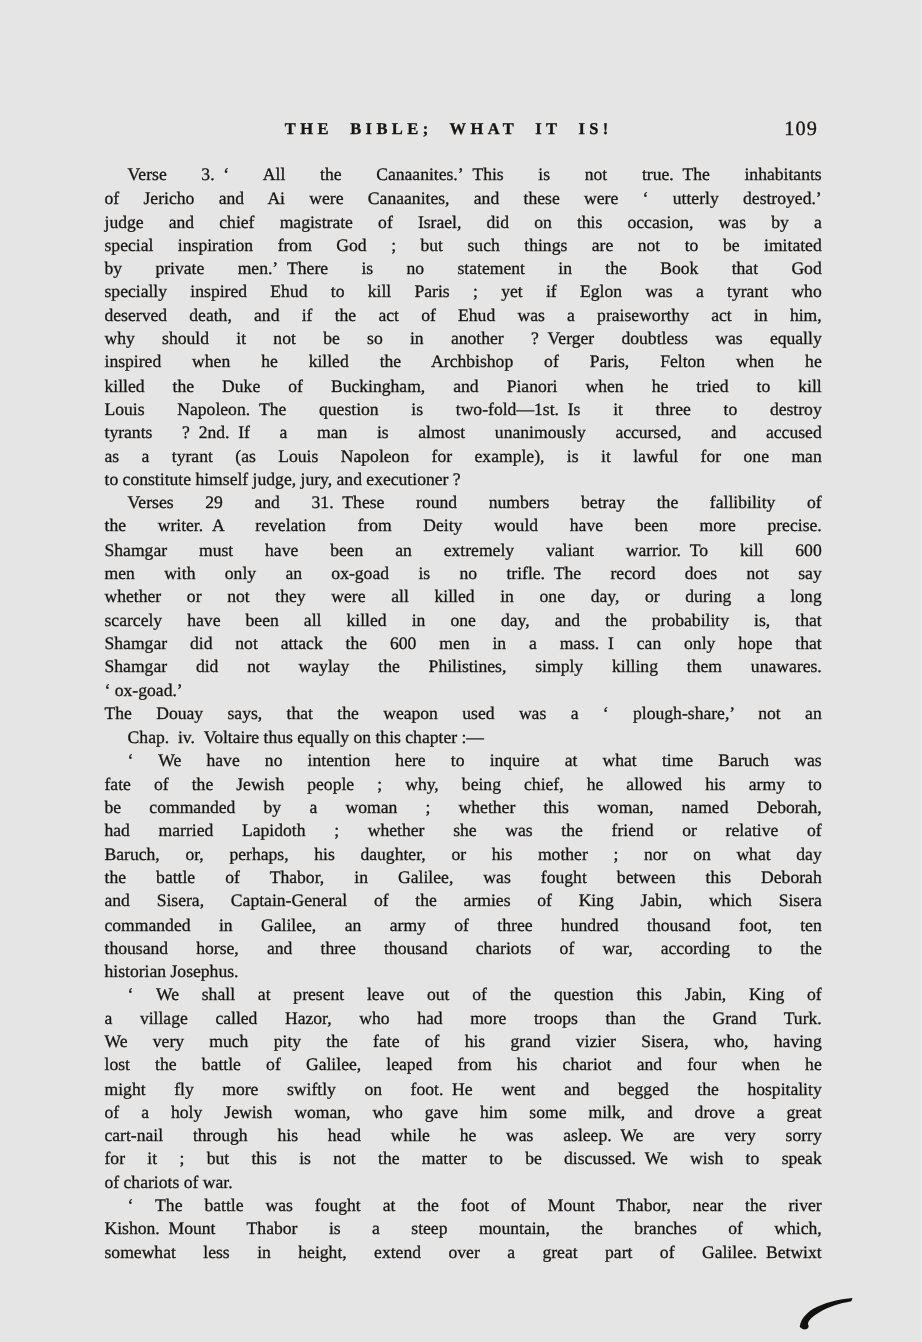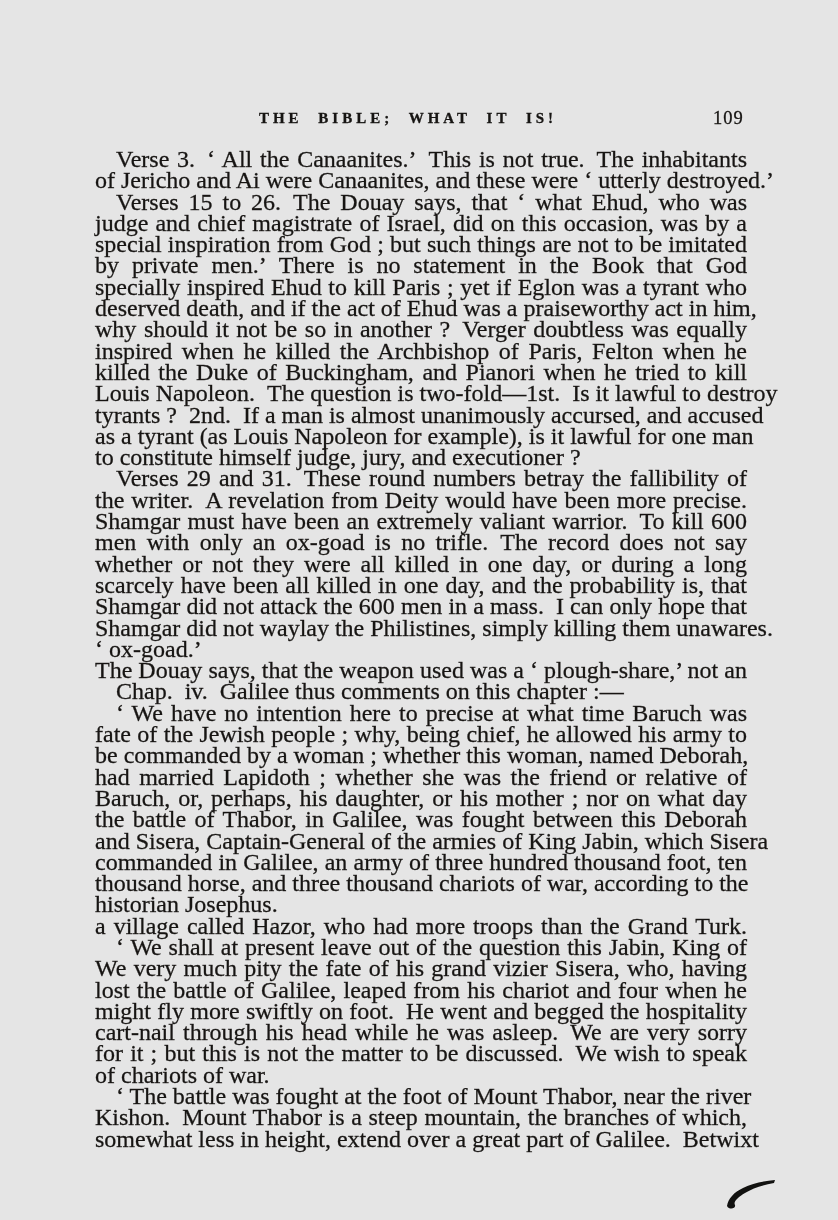--- a/index.html
+++ b/index.html
@@ -39,21 +39,21 @@
     font-size: 18.5px;
     letter-spacing: 1px;
     margin-left: 20px;
     -webkit-text-stroke: 0.3px #171513;
   }
   .text-block {
     position: absolute;
     left: 95px;
     top: 149px;
     width: 652px;
-    font-size: 24px;
+    font-size: 16px;
     line-height: 21.3px;
     -webkit-text-stroke: 0.32px rgba(23, 21, 19, 0.85);
   }
   .paragraph { margin: 0; }
   .line {
     text-align: justify;
     text-align-last: justify;
     white-space: nowrap;
     overflow: visible;
   }
@@ -76,67 +76,67 @@
     <div class="header-title">THE BIBLE; WHAT IT IS!</div>
     <div class="page-number">109</div>
   </div>
 
   <div class="text-block">
       <div class="paragraph">
         <div class="line firstline">Verse 3. ‘ All the Canaanites.’ This is not true. The inhabitants</div>
         <div class="line">of Jericho and Ai were Canaanites, and these were ‘ utterly destroyed.’</div>
       </div>
       <div class="paragraph">
-        <div class="line firstline">Verses 15 to 26. The Douay says, that ‘ what Ehud, who was</div>
         <div class="line">judge and chief magistrate of Israel, did on this occasion, was by a</div>
         <div class="line">special inspiration from God ; but such things are not to be imitated</div>
         <div class="line">by private men.’ There is no statement in the Book that God</div>
         <div class="line">specially inspired Ehud to kill Paris ; yet if Eglon was a tyrant who</div>
         <div class="line">deserved death, and if the act of Ehud was a praiseworthy act in him,</div>
         <div class="line">why should it not be so in another ? Verger doubtless was equally</div>
         <div class="line">inspired when he killed the Archbishop of Paris, Felton when he</div>
         <div class="line">killed the Duke of Buckingham, and Pianori when he tried to kill</div>
-        <div class="line">Louis Napoleon. The question is two-fold—1st. Is it lawful to destroy</div>
+        <div class="line">Louis Napoleon. The question is two-fold—1st. Is it three to destroy</div>
         <div class="line">tyrants ? 2nd. If a man is almost unanimously accursed, and accused</div>
         <div class="line">as a tyrant (as Louis Napoleon for example), is it lawful for one man</div>
         <div class="line lastline">to constitute himself judge, jury, and executioner ?</div>
       </div>
       <div class="paragraph">
         <div class="line firstline">Verses 29 and 31. These round numbers betray the fallibility of</div>
         <div class="line">the writer. A revelation from Deity would have been more precise.</div>
         <div class="line">Shamgar must have been an extremely valiant warrior. To kill 600</div>
         <div class="line">men with only an ox-goad is no trifle. The record does not say</div>
         <div class="line">whether or not they were all killed in one day, or during a long</div>
         <div class="line">scarcely have been all killed in one day, and the probability is, that</div>
         <div class="line">Shamgar did not attack the 600 men in a mass. I can only hope that</div>
         <div class="line">Shamgar did not waylay the Philistines, simply killing them unawares.</div>
         <div class="line lastline">‘ ox-goad.’</div>
         <div class="line">The Douay says, that the weapon used was a ‘ plough-share,’ not an</div>
       </div>
       <div class="paragraph">
-        <div class="line firstline lastline">Chap. iv. Galilee thus comments on this chapter :—</div>
+        <div class="line firstline lastline">Chap. iv. Voltaire thus equally on this chapter :—</div>
       </div>
       <div class="paragraph">
-        <div class="line firstline">‘ We have no intention here to precise at what time Baruch was</div>
+        <div class="line firstline">‘ We have no intention here to inquire at what time Baruch was</div>
         <div class="line">fate of the Jewish people ; why, being chief, he allowed his army to</div>
         <div class="line">be commanded by a woman ; whether this woman, named Deborah,</div>
         <div class="line">had married Lapidoth ; whether she was the friend or relative of</div>
         <div class="line">Baruch, or, perhaps, his daughter, or his mother ; nor on what day</div>
         <div class="line">the battle of Thabor, in Galilee, was fought between this Deborah</div>
         <div class="line">and Sisera, Captain-General of the armies of King Jabin, which Sisera</div>
         <div class="line">commanded in Galilee, an army of three hundred thousand foot, ten</div>
         <div class="line">thousand horse, and three thousand chariots of war, according to the</div>
         <div class="line lastline">historian Josephus.</div>
       </div>
       <div class="paragraph">
+        <div class="line firstline">‘ We shall at present leave out of the question this Jabin, King of</div>
         <div class="line">a village called Hazor, who had more troops than the Grand Turk.</div>
-        <div class="line firstline">‘ We shall at present leave out of the question this Jabin, King of</div>
         <div class="line">We very much pity the fate of his grand vizier Sisera, who, having</div>
         <div class="line">lost the battle of Galilee, leaped from his chariot and four when he</div>
         <div class="line">might fly more swiftly on foot. He went and begged the hospitality</div>
+        <div class="line">of a holy Jewish woman, who gave him some milk, and drove a great</div>
         <div class="line">cart-nail through his head while he was asleep. We are very sorry</div>
         <div class="line">for it ; but this is not the matter to be discussed. We wish to speak</div>
         <div class="line lastline">of chariots of war.</div>
       </div>
       <div class="paragraph">
         <div class="line firstline">‘ The battle was fought at the foot of Mount Thabor, near the river</div>
         <div class="line">Kishon. Mount Thabor is a steep mountain, the branches of which,</div>
         <div class="line">somewhat less in height, extend over a great part of Galilee. Betwixt</div>
       </div>
     </div>

